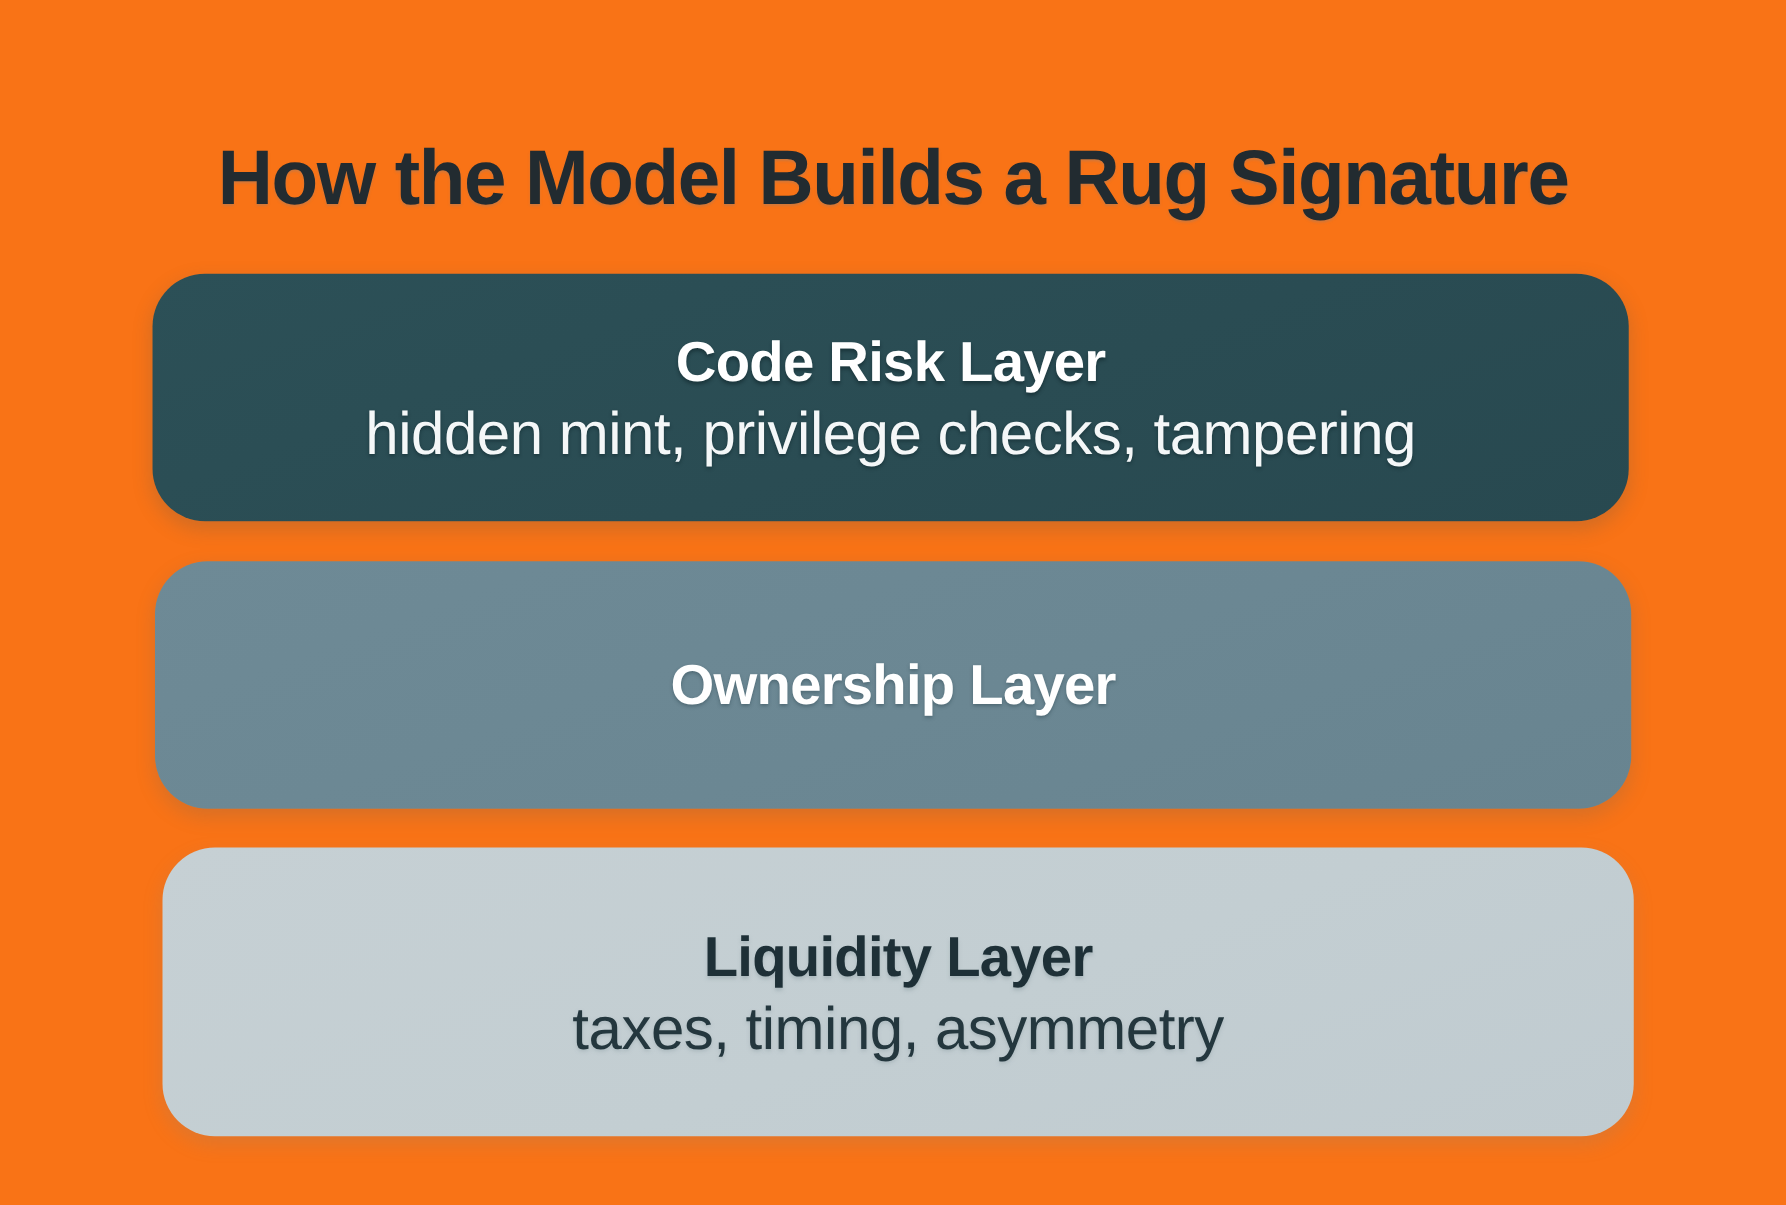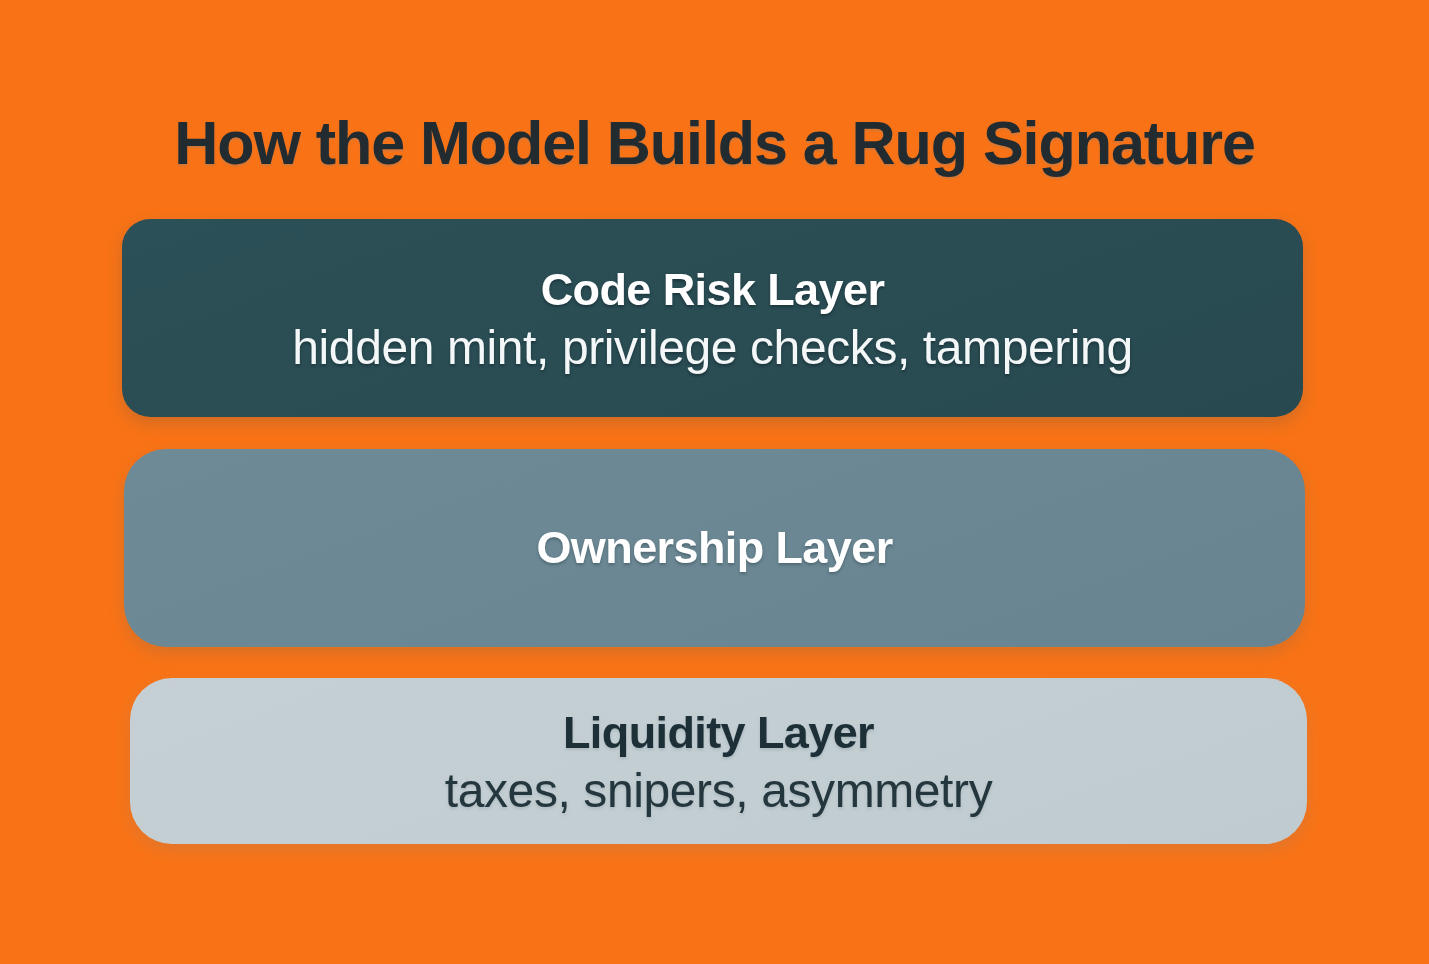--- a/index.html
+++ b/index.html
@@ -82,21 +82,20 @@
     margin-top: 6px;
   }
 
   
   #layer-card-0 {
     width: 1181px;
     height: 198px;
     margin-left: 0;
     background: linear-gradient(160deg, #2c5057 0%, #2a4c53 55%, #284950 100%);
     box-shadow: 0 6px 16px rgba(60, 80, 90, 0.22);
-    border-radius: 28px;
   }
   #layer-card-0 .layer-title {
     color: #ffffff;
     text-shadow: 0 2px 3px rgba(8, 26, 31, 0.45);
   }
   #layer-card-0 .layer-subtitle {
     color: #f4f7f8;
     text-shadow: 0 2px 3px rgba(8, 26, 31, 0.42);
   }
 
@@ -114,21 +113,21 @@
     text-shadow: 0 2px 3px rgba(40, 64, 74, 0.42);
   }
   #layer-card-1 .layer-subtitle {
     color: #f7fafb;
     text-shadow: 0 2px 3px rgba(40, 64, 74, 0.40);
   }
 
   
   #layer-card-2 {
     width: 1177px;
-    height: 166px;
+    height: 231px;
     margin-top: 31px;
     margin-left: 8px;
     background: linear-gradient(160deg, #c6d0d4 0%, #c3ced2 55%, #c0cbd0 100%);
     box-shadow: 0 6px 16px rgba(120, 135, 145, 0.20);
   }
   #layer-card-2 .layer-title {
     color: #1e3037;
     text-shadow: 0 2px 3px rgba(150, 165, 172, 0.55);
   }
   #layer-card-2 .layer-subtitle {
@@ -149,17 +148,17 @@
       <div class="layer-title">Code Risk Layer</div>
       <div class="layer-subtitle">hidden mint, privilege checks, tampering</div>
     </div>
 
     <div class="layer-card" id="layer-card-1">
       <div class="layer-title">Ownership Layer</div>
     </div>
 
     <div class="layer-card" id="layer-card-2">
       <div class="layer-title">Liquidity Layer</div>
-      <div class="layer-subtitle">taxes, snipers, asymmetry</div>
+      <div class="layer-subtitle">taxes, timing, asymmetry</div>
     </div>
 
   </div>
 </div>
 
 </body></html>

